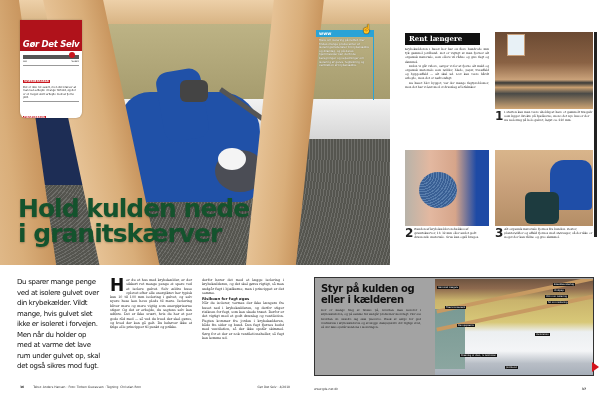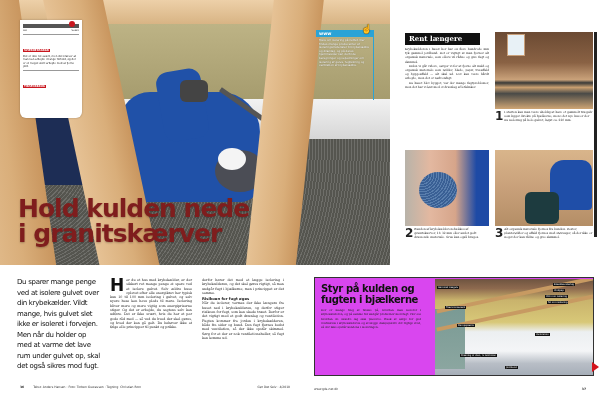--- a/index.html
+++ b/index.html
@@ -41,21 +41,21 @@
   .gds-scale { position: relative; margin: 4px 3px 0 3px; height: 4px; background: #555; }
   .gds-dot { position: absolute; top: -3px; width: 6px; height: 6px; border-radius: 50%; background: #c8161e; }
   .gds-scale-labels { display: flex; justify-content: space-between; margin: 1px 3px 0 3px; font-family: "DejaVu Sans", sans-serif; font-size: 2.5px; color: #333; }
   .gds-section { margin: 2px 3px 0 3px; border-top: 0.5px solid #999; padding-top: 1px; }
   .gds-label { display: inline-block; background: #c8161e; color: #fff; font-family: "DejaVu Sans", sans-serif; font-weight: bold; font-size: 2.6px; padding: 0 1px; }
   .gds-text { font-family: "DejaVu Sans", sans-serif; font-size: 2.6px; line-height: 3.3px; color: #222; }
 
   
   .title {
     position: absolute; left: 18px; top: 196px; width: 300px;
-    font-family: "DejaVu Sans", sans-serif; font-weight: bold; color: #7f1d1d;
+    font-family: "DejaVu Sans", sans-serif; font-weight: bold; color: #14532d;
     font-size: 25px; line-height: 25px; letter-spacing: -1px;
     text-shadow: 0 1px 2px rgba(0,0,0,.25);
   }
 
   
   .intro { position: absolute; left: 17px; top: 277px; width: 85px;
     font-family: "DejaVu Sans", sans-serif; font-size: 7px; line-height: 10.5px; color: #111; letter-spacing: -0.3px; }
 
   .body-col { position: absolute; font-family: "DejaVu Serif", serif; font-size: 3.3px; line-height: 4.3px; color: #222; text-align: justify; }
   .col1 { left: 110px; top: 278px; width: 82px; }
@@ -88,21 +88,21 @@
   .ph3 .blue { position: absolute; left: 55px; top: 10px; width: 42px; height: 50px; background: #1f4ea8; border-radius: 14px 10px 4px 4px; }
   .ph3 .vac { position: absolute; left: 30px; top: 42px; width: 34px; height: 32px; background: #1d3b3f; border-radius: 6px; }
 
   .cap { position: absolute; font-family: "DejaVu Serif", serif; font-size: 2.9px; line-height: 3.9px; color: #222; }
   .cap .n { float: left; font-family: "DejaVu Sans", sans-serif; font-weight: bold; font-size: 12px; line-height: 10px; margin-right: 1px; }
   .cap1 { left: 495px; top: 111px; width: 98px; }
   .cap2 { left: 405px; top: 228px; width: 84px; }
   .cap3 { left: 495px; top: 228px; width: 98px; }
 
   
-  .styr { position: absolute; left: 314px; top: 277px; width: 280px; height: 99px; border: 1px solid #333; background: #d946ef; }
+  .styr { position: absolute; left: 314px; top: 277px; width: 280px; height: 99px; border: 1px solid #333; background: #a3a3a3; }
   .styr-title { position: absolute; left: 6px; top: 5px; width: 100px; font-family: "DejaVu Sans", sans-serif; font-weight: bold; font-size: 10px; line-height: 11px; color: #111; letter-spacing: -0.4px; }
   .styr-text { position: absolute; left: 6px; top: 30px; width: 100px; font-family: "DejaVu Serif", serif; font-size: 2.8px; line-height: 4.3px; color: #222; text-align: justify; }
   .diagram { position: absolute; left: 120px; top: 1px; width: 158px; height: 96px;
     background: linear-gradient(180deg,#6e5440 0%, #8e6a4f 10%, #c9b36c 22%, #d8c878 45%, #eceff1 55%, #f4f5f7 75%, #b8bec6 88%, #a6aeb8 100%); overflow: hidden; }
   .diagram .joist { position: absolute; height: 4px; background: #c79a62; transform: rotate(-12deg); }
   .diagram .teal { position: absolute; left: 0; top: 30px; width: 30px; height: 60px; background: linear-gradient(180deg,#7a9a94,#8ba6a0); }
   .tag { position: absolute; background: #111; color: #fff; font-family: "DejaVu Sans", sans-serif; font-size: 2.4px; padding: 0 1px; white-space: nowrap; }
   .red-arrow { position: absolute; left: 592px; top: 362px; width: 0; height: 0; border-top: 5px solid transparent; border-bottom: 5px solid transparent; border-left: 7px solid #d4141c; }
 
   .footer-right { position: absolute; left: 314px; top: 387px; width: 272px; display: flex; justify-content: space-between; font-family: "DejaVu Sans", sans-serif; font-size: 3px; color: #333; }
@@ -127,20 +127,23 @@
     <div class="glove"></div>
     <div class="hammer"></div>
     <div class="person-head"></div>
     <div class="mask"></div>
     <div class="beam b1"></div>
     <div class="beam b2"></div>
     <div class="beam b3"></div>
   </div>
 
   <div class="gds">
+    <div class="gds-head">
+      <span class="gds-title">Gør Det Selv</span>
+    </div>
     <div class="gds-scale">
       <div class="gds-dot" style="left: 46px;"></div>
     </div>
     <div class="gds-scale-labels">
       <span>Let</span>
       <span>Svært</span>
     </div>
     <div class="gds-section">
       <span class="gds-label">SVÆRHEDSGRAD</span>
       <div class="gds-text">Det er ikke ret svært, men det kræver at man kan arbejde i trange forhold, og der er et meget stort arbejde med at fjerne jord.</div>
@@ -213,21 +216,21 @@
   <div class="cap cap3">
     <span class="n">3</span>
     <span>Alt organisk materiale fjernes fra bunden. Rester, planterødder og affald fjernes med støvsuger, så der ikke er noget der kan rådne og give skimmel.</span>
   </div>
 
   <div class="right-rule"></div>
 
   <div class="styr">
     <div class="styr-title">
       <div>Styr på kulden og</div>
-      <div>fugten i bjælkerne</div>
+      <div>eller i kælderen</div>
     </div>
     <div class="styr-text">Der er mange ting at tænke på, hvordan man isolerer i krybekælderen, og på samme tid undgår problemer med fugt. Her ses hvordan de enkelte lag skal placeres. Husk at sørge for god ventilation i krybekælderen og at lægge dampspærre det rigtige sted, så der ikke opstår kondens i isoleringen.</div>
     <div class="diagram">
       <div class="teal"></div>
       <div class="joist" style="left:0;top:14px;width:160px;"></div>
       <div class="joist" style="left:0;top:32px;width:160px;"></div>
       <span class="tag" style="left:2px;top:7px;">Gammel trægulv</span>
       <span class="tag" style="left:118px;top:4px;">Bræddeunderlag</span>
       <span class="tag" style="left:118px;top:10px;">Vindpap</span>
       <span class="tag" style="left:110px;top:16px;">200 mm isolering</span>

